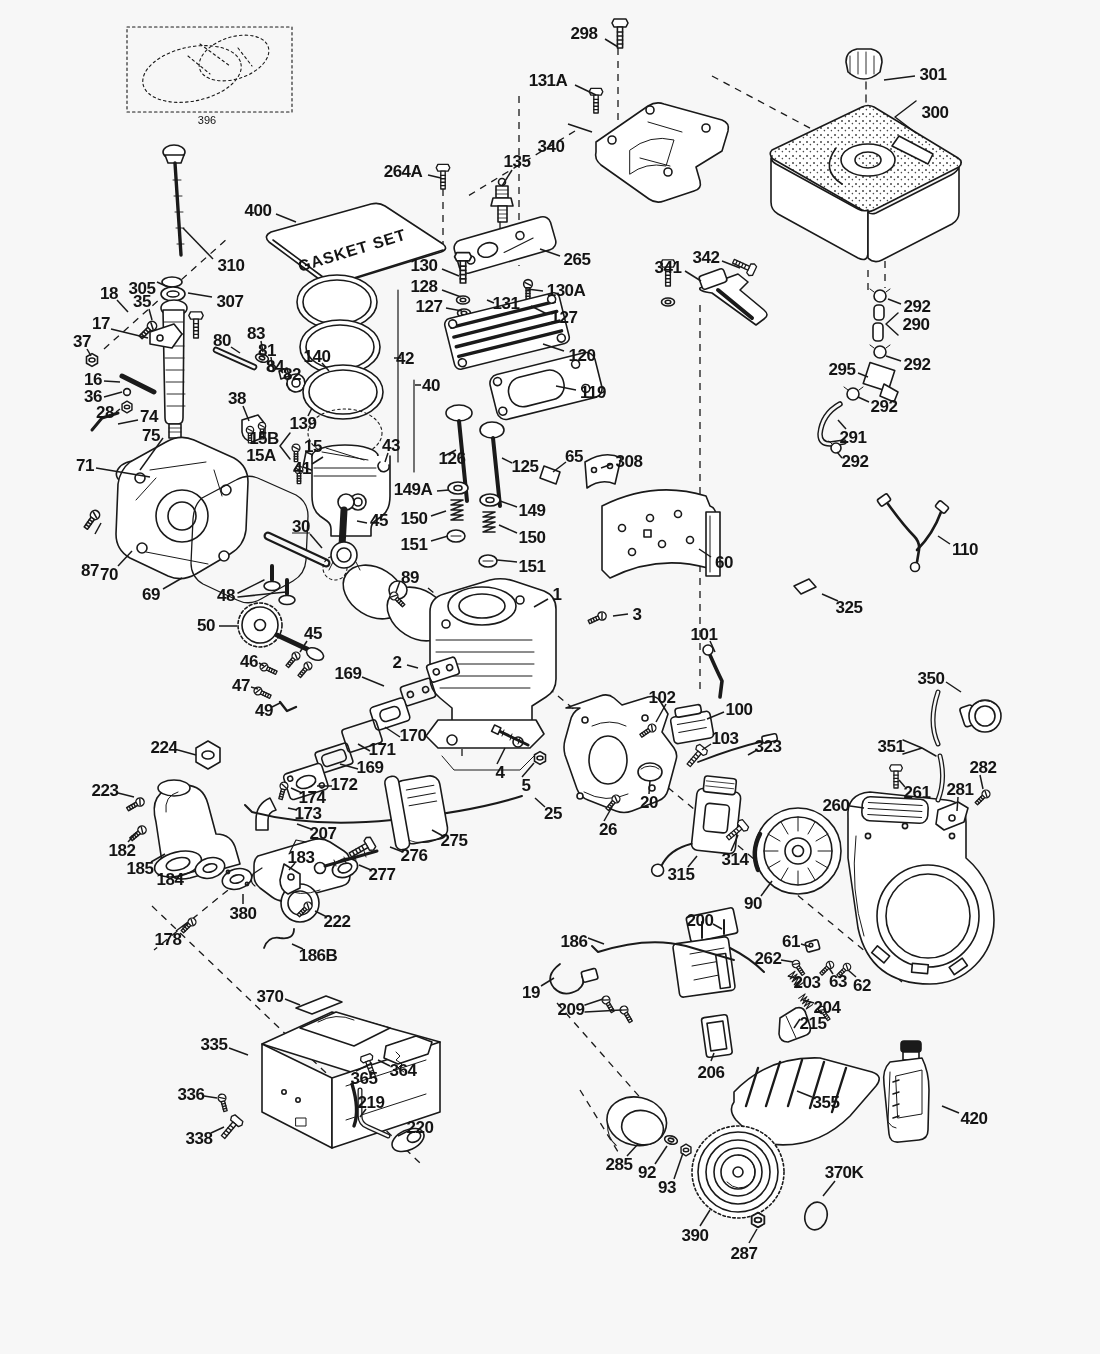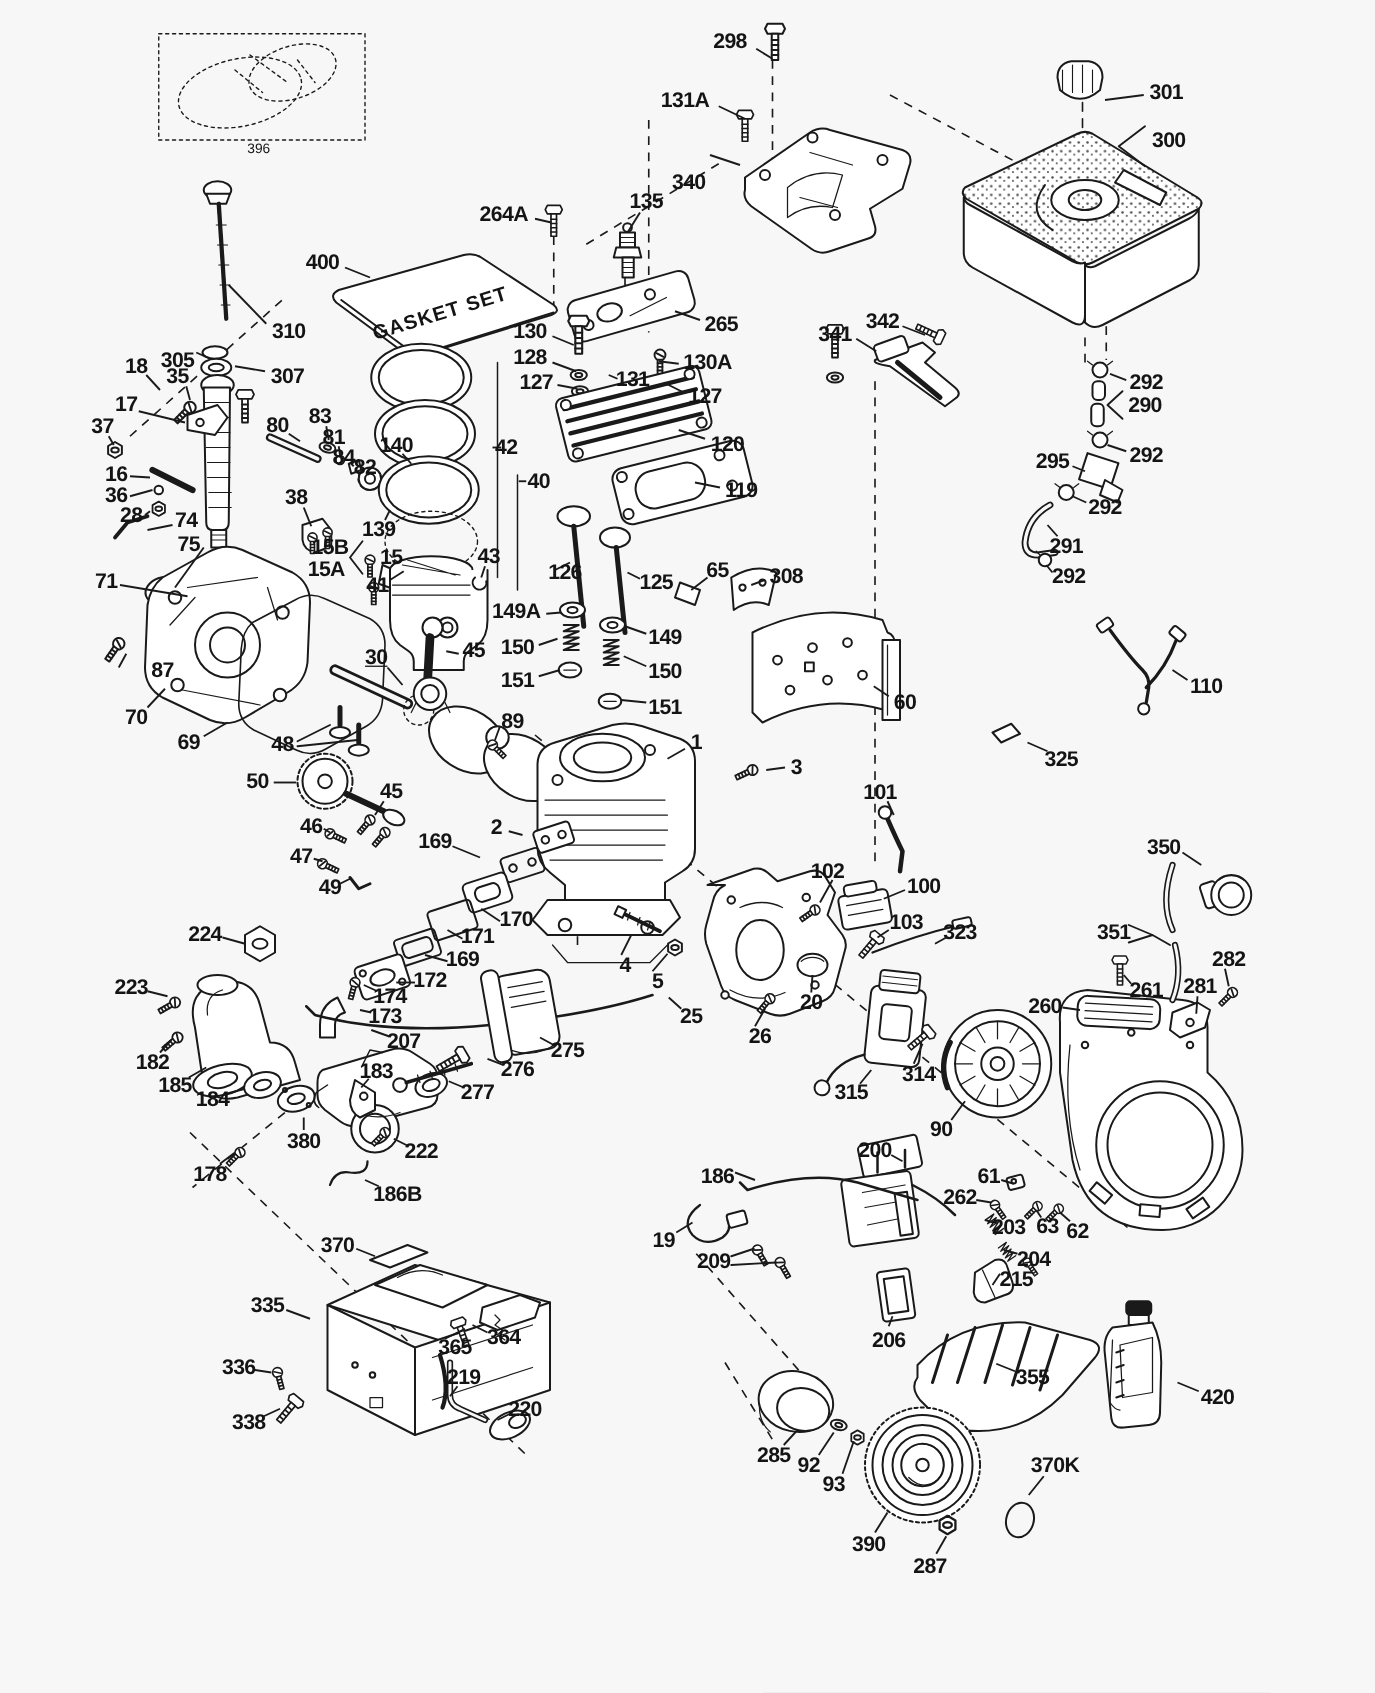--- a/index.html
+++ b/index.html
@@ -849,21 +849,21 @@
       <div class="lbl" style="left: 574px; top: 456px;">65</div>
       <div class="lbl" style="left: 629px; top: 461px;">308</div>
       <div class="lbl" style="left: 413px; top: 489px;">149A</div>
       <div class="lbl" style="left: 414px; top: 518px;">150</div>
       <div class="lbl" style="left: 414px; top: 544px;">151</div>
       <div class="lbl" style="left: 532px; top: 510px;">149</div>
       <div class="lbl" style="left: 532px; top: 537px;">150</div>
       <div class="lbl" style="left: 532px; top: 566px;">151</div>
       <div class="lbl" style="left: 724px; top: 562px;">60</div>
       <div class="lbl" style="left: 965px; top: 549px;">110</div>
-      <div class="lbl" style="left: 90px; top: 536px; margin-left: 40px;">87</div>
+      <div class="lbl" style="left: 90px; top: 570px;">87</div>
       <div class="lbl" style="left: 109px; top: 574px;">70</div>
       <div class="lbl" style="left: 301px; top: 526px; text-decoration: underline;">30</div>
       <div class="lbl" style="left: 379px; top: 520px;">45</div>
       <div class="lbl" style="left: 410px; top: 577px;">89</div>
       <div class="lbl" style="left: 151px; top: 594px;">69</div>
       <div class="lbl" style="left: 226px; top: 595px;">48</div>
       <div class="lbl" style="left: 206px; top: 625px;">50</div>
       <div class="lbl" style="left: 313px; top: 633px;">45</div>
       <div class="lbl" style="left: 249px; top: 661px;">46</div>
       <div class="lbl" style="left: 241px; top: 685px;">47</div>

